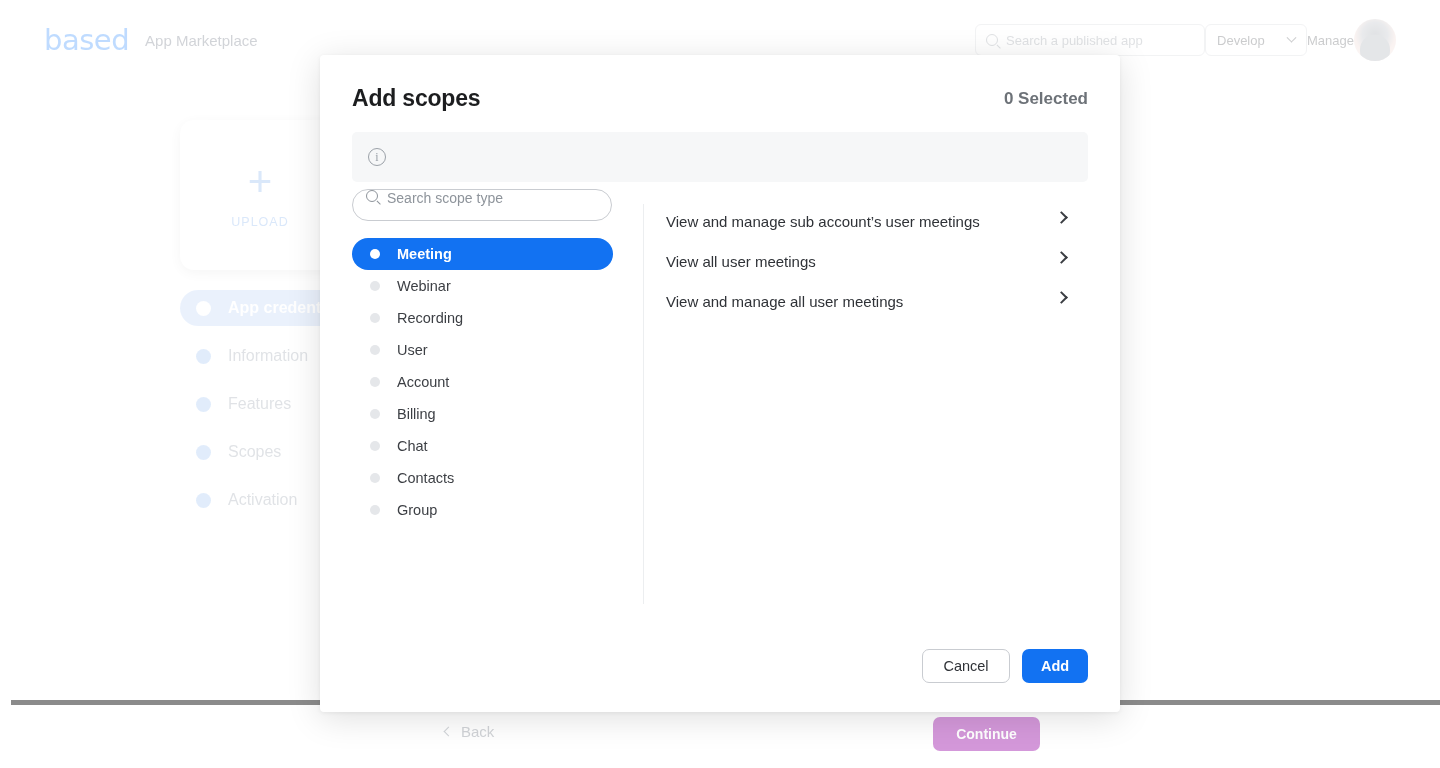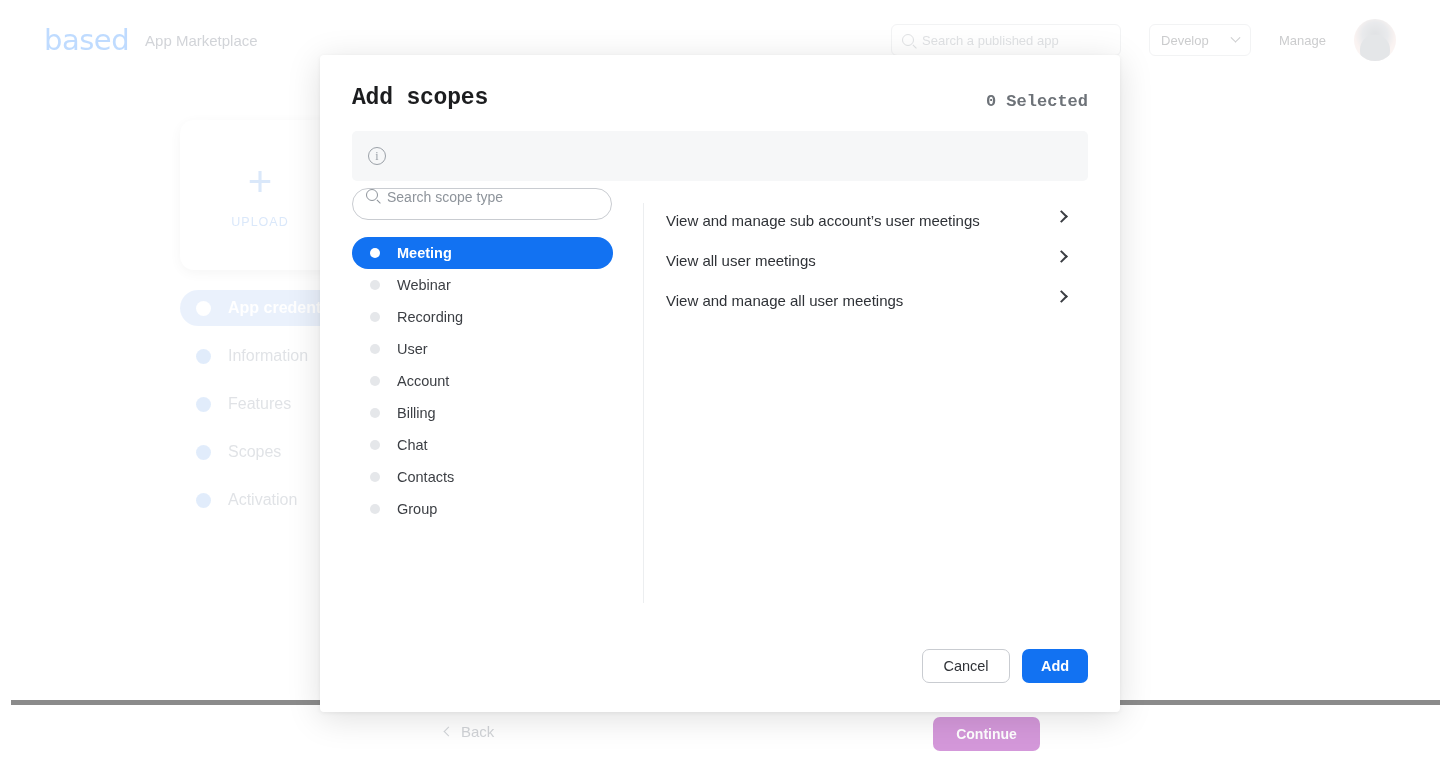--- a/index.html
+++ b/index.html
@@ -38,21 +38,21 @@
   }
   .marketplace-label {
     margin-left: 16px;
     font-size: 15px;
     color: #6b7280;
   }
   .topbar-right {
     margin-left: auto;
     display: flex;
     align-items: center;
-    gap: 28px;
+    gap: 0;
     text-align: center;
   }
   .top-search {
     width: 230px;
     height: 32px;
     border: 1px solid #d7d9de;
     border-radius: 6px;
     display: flex;
     align-items: center;
     padding: 0 10px;
@@ -153,24 +153,23 @@
     left: 320px; top: 55px;
     width: 800px; height: 657px;
     background: #ffffff;
     border-radius: 4px;
     box-shadow: 0 6px 34px rgba(0,0,0,0.13), 0 1px 4px rgba(0,0,0,0.06);
     padding: 0 32px;
   }
 
   .modal-head {
     display: flex;
-    align-items: flex-end;
+    align-items: center;
     justify-content: space-between;
     padding-top: 30px;
-    font-family: Liberation Mono, monospace;
   }
   .modal-title {
     font-size: 23px;
     font-weight: 700;
     color: #1c1d1f;
     letter-spacing: -0.2px;
   }
   .selected-count {
     font-size: 17px;
     font-weight: 600;

